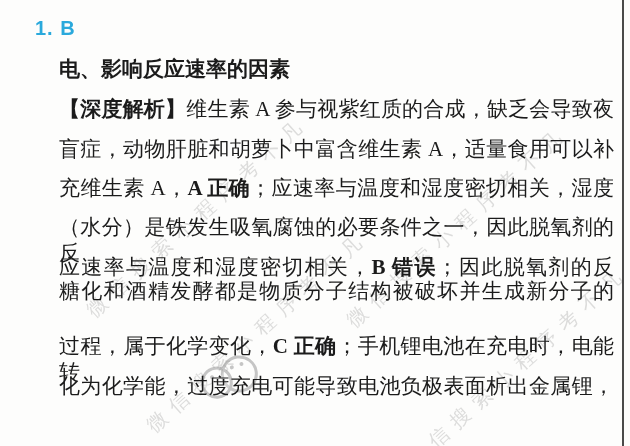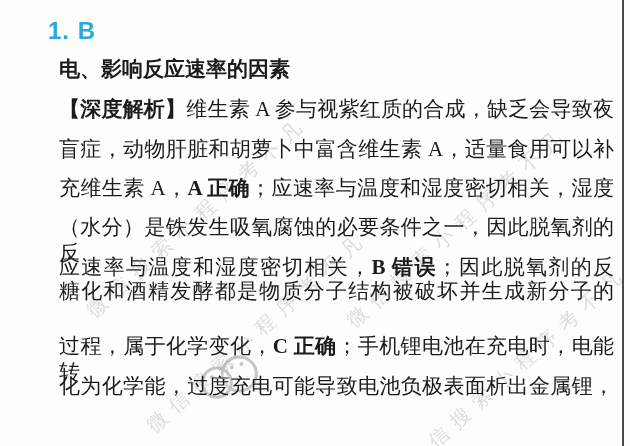--- a/index.html
+++ b/index.html
@@ -27,24 +27,24 @@
     white-space: normal;
     text-align: justify;
     text-align-last: justify;
     text-justify: inter-ideograph;
   }
   .seg-bold { font-weight: 700; }
 
   
   .qnum {
     position: absolute;
-    left: 48px; top: 17px;
+    left: 35px; top: 17px;
     font-family: "Liberation Sans", sans-serif;
     font-weight: 700;
-    font-size: 24px;
+    font-size: 20px;
     letter-spacing: 1px;
   }
 
   
   .heading-line1 { left: 95px; width: 519px; top: 16px; font-weight: 700; }
   .heading-line2 { left: 59px; top: 56px; font-weight: 700; text-align: center; }
   .hot-tag {
     font-family: "Liberation Sans", sans-serif;
     font-weight: 700;
   }

